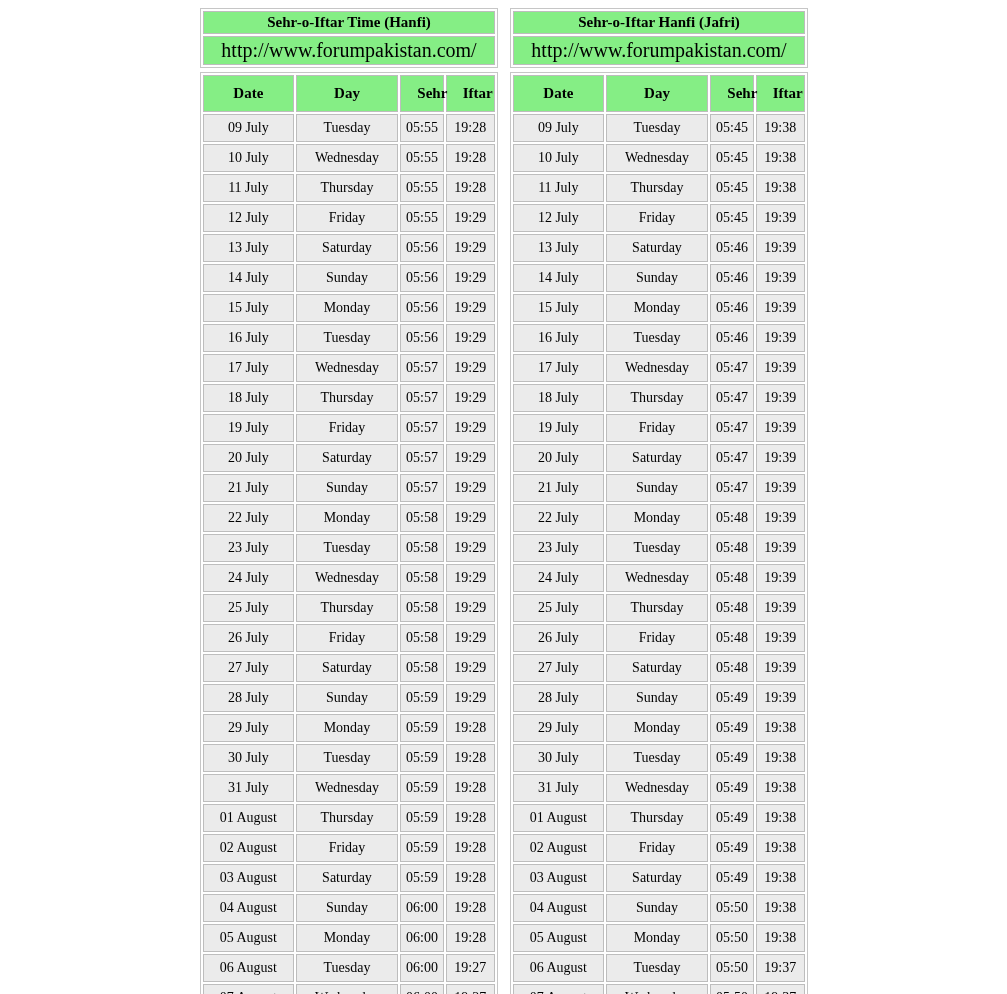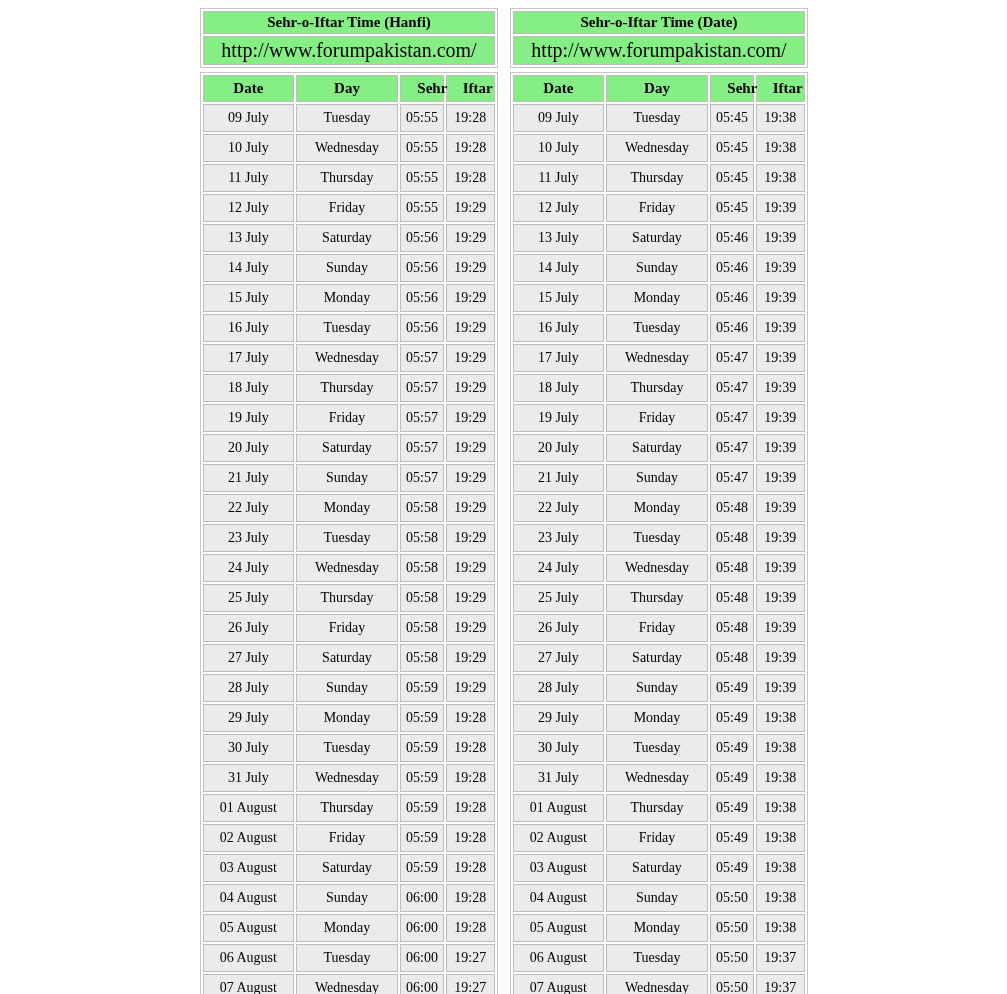--- a/index.html
+++ b/index.html
@@ -49,21 +49,21 @@
     height: 20px;
   }
 
   .main-table th {
     background: #85ee85;
     border: 1px solid #bdbdbd;
     text-align: center;
     font-weight: bold;
     font-size: 15px;
     padding: 4px 16px;
-    height: 27px;
+    height: 37px;
   }
   .main-table td {
     background: #ebebeb;
     border: 1px solid #bdbdbd;
     text-align: center;
     font-size: 14px;
     padding: 4px 2px;
     height: 28px;
   }
   col.c0 { width: 90px; }
@@ -285,21 +285,21 @@
               <td>19:27</td>
             </tr>
           </tbody>
       </table>
     </div>
 
     <div class="table-group">
       <table class="banner-table">
         <tbody>
           <tr>
-            <td class="title-cell">Sehr-o-Iftar Time (Date)</td>
+            <td class="title-cell">Sehr-o-Iftar Hanfi (Jafri)</td>
           </tr>
           <tr>
             <td class="url-cell">http://www.forumpakistan.com/</td>
           </tr>
         </tbody>
       </table>
       <table class="main-table">
         <colgroup>
           <col class="c0">
             <col class="c1">

